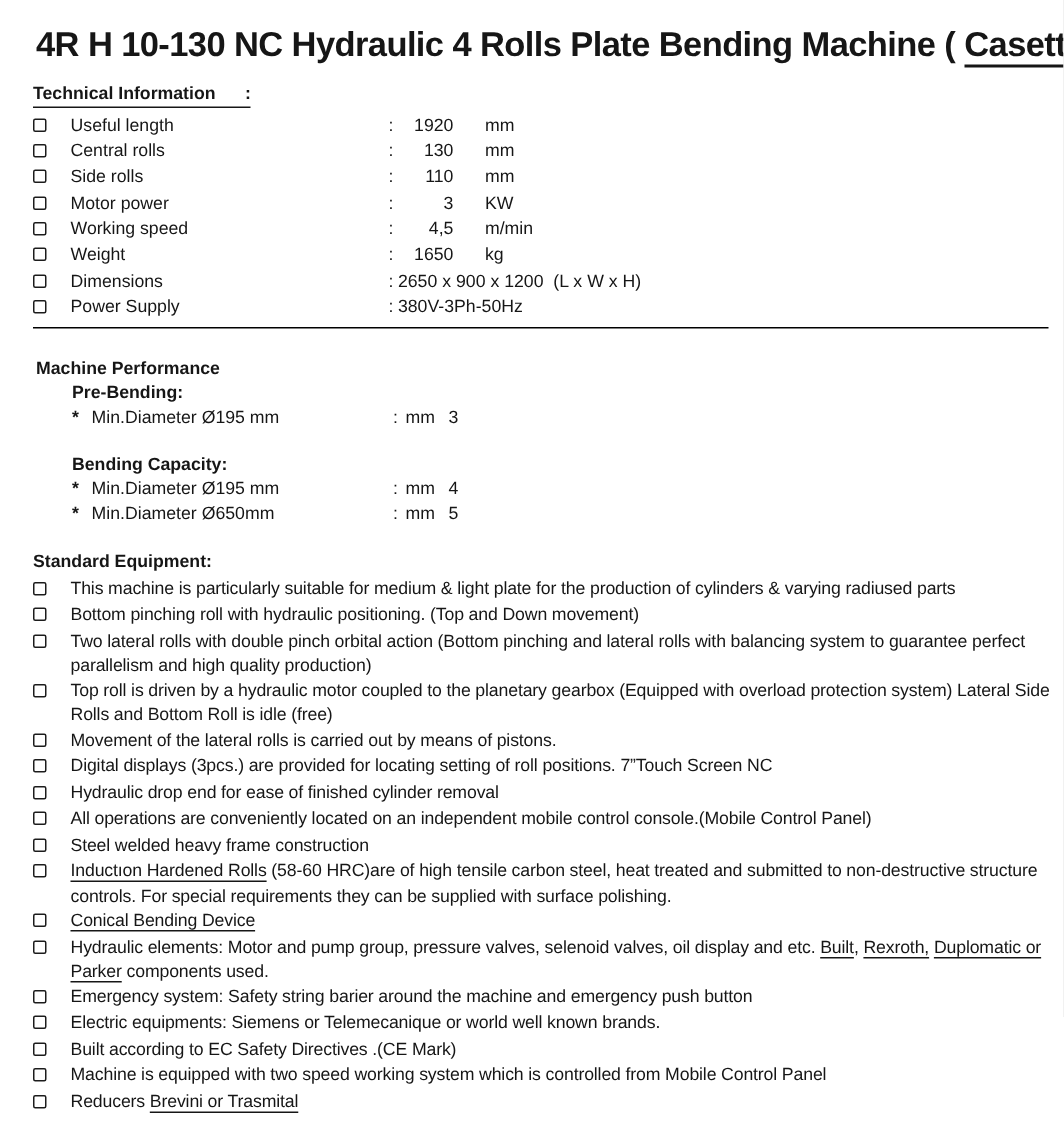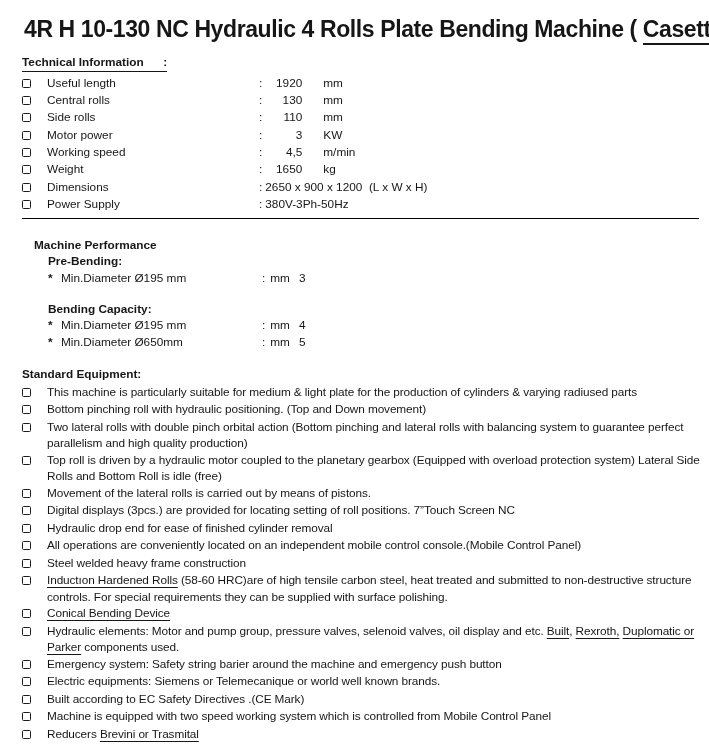--- a/index.html
+++ b/index.html
@@ -14,21 +14,21 @@
     margin:0 0 0 2px;font-size:23px;line-height:23px;font-weight:bold;
     letter-spacing:-0.4px;white-space:nowrap;
   }
   .doc-title .u-part{border-bottom:2.2px solid #161616;padding-bottom:1px;}
   
   .tech-heading-wrap{margin-top:13px;}
   .tech-heading{
     display:inline-block;font-weight:bold;white-space:pre;
     border-bottom:1.7px solid #161616;padding-bottom:0.5px;
   }
-  .mp-heading{font-weight:bold;margin-top:18px;margin-left:12px;}
+  .mp-heading{font-weight:bold;margin-top:18px;margin-left:2px;}
   .se-heading{font-weight:bold;margin-top:16px;margin-left:0;}
   
   .sq{
     width:7px;height:7px;border:1.3px solid #1c1c1c;border-radius:1.5px;
     display:inline-block;margin-top:4px;background:#fff;
   }
   
   #tech-rows{margin-top:3px;}
   .t-row{display:grid;grid-template-columns:25px 212px 1fr;line-height:16.3px;}
   .t-label{white-space:pre;}

